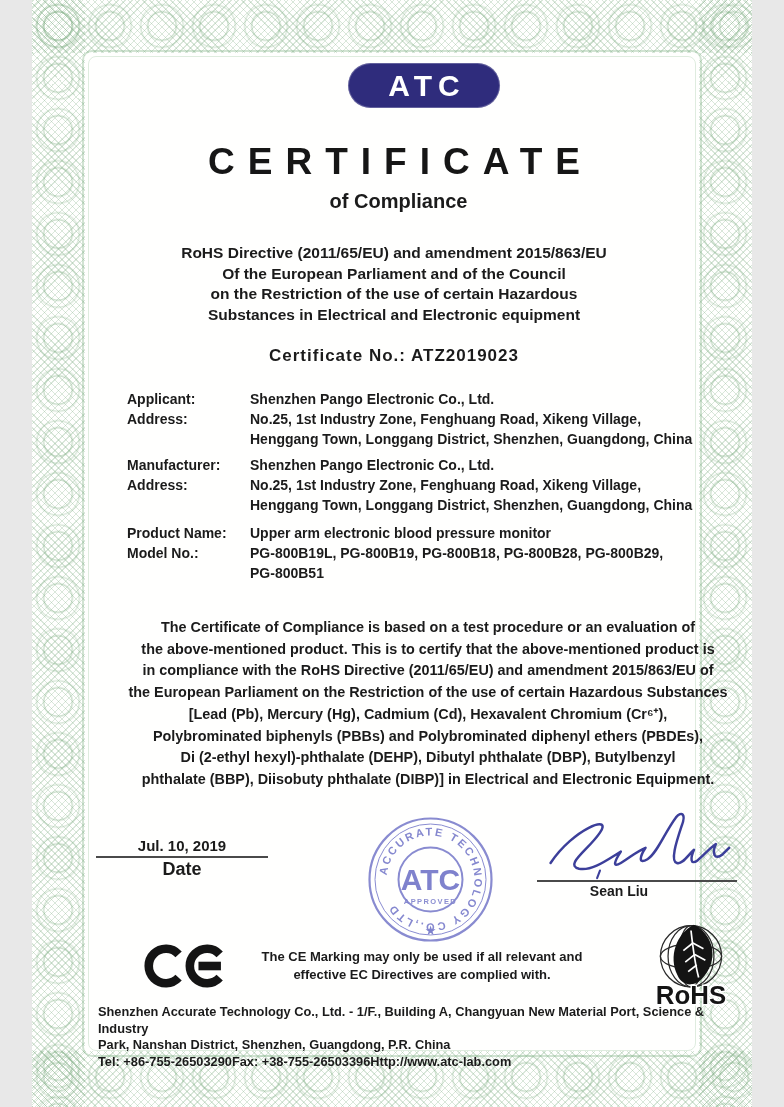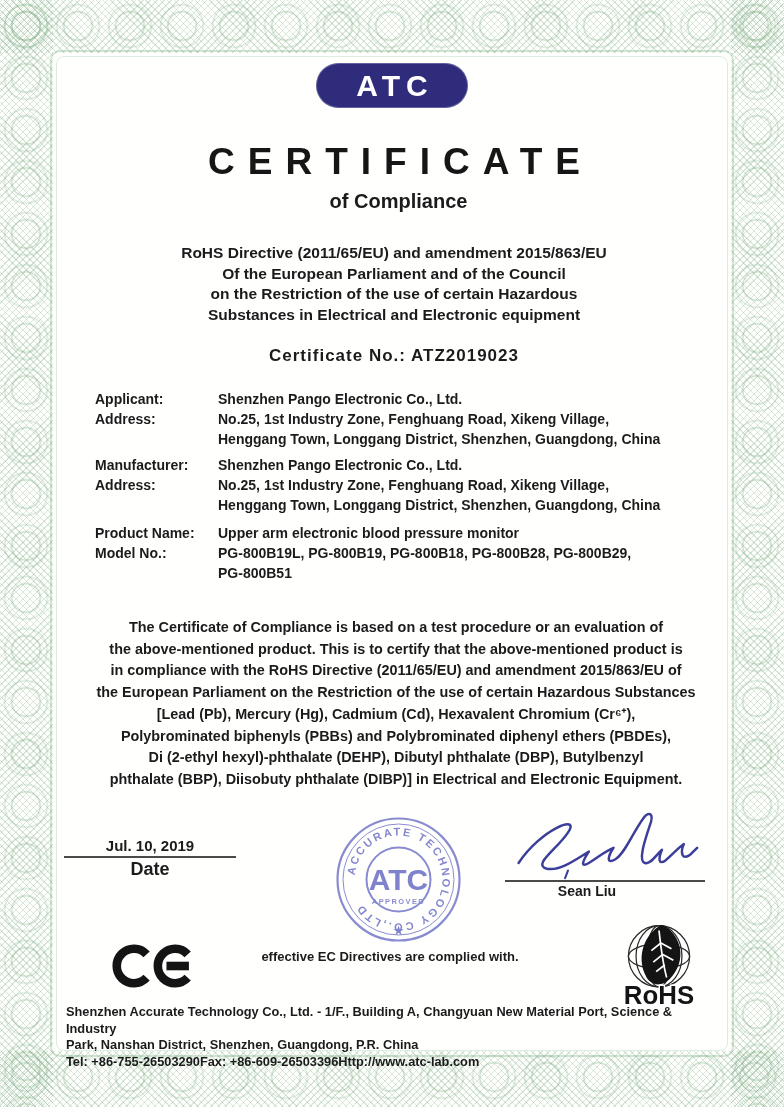--- a/index.html
+++ b/index.html
@@ -1,18 +1,18 @@
 <!DOCTYPE html>
 <html><head>
 <meta charset="utf-8">
 <style>
   * { margin:0; padding:0; box-sizing:border-box; }
   html,body { background:#e8e8e8; }
   .page {
-    position:relative; width:784px; height:1107px; margin:0 auto;
+    position:relative; width:720px; height:1107px; margin:0 auto;
     background:#fffffe; overflow:hidden;
     font-family:"Liberation Sans", sans-serif; color:#1b1b1b;
   }
   
   .band {
     position:absolute;
     background-image:
       radial-gradient(circle at 26px 26px, rgba(120,170,125,0) 13px, rgba(120,170,125,0.38) 14px, rgba(120,170,125,0) 16px, rgba(120,170,125,0) 20px, rgba(120,170,125,0.28) 21px, rgba(120,170,125,0) 23px),
       repeating-linear-gradient(45deg, rgba(130,175,135,0.30) 0 1px, rgba(0,0,0,0) 1px 5px),
       repeating-linear-gradient(-45deg, rgba(130,175,135,0.30) 0 1px, rgba(0,0,0,0) 1px 5px);
@@ -172,20 +172,21 @@
 
   <svg class="abs" style="left:112px; top:939px;" width="86" height="54" viewBox="0 0 90 54">
     <g fill="none" stroke="#141414" stroke-width="9">
       <path d="M36.2,39.2 A18,18 0 1 1 36.2,14.8"></path>
       <path d="M79.2,39.2 A18,18 0 1 1 79.2,14.8"></path>
       <path d="M57,27 H80.5"></path>
     </g>
   </svg>
 
   <div class="abs ce-note">
+    <div>The CE Marking may only be used if all relevant and</div>
     <div>effective EC Directives are complied with.</div>
   </div>
 
   <svg class="abs" style="left:606px; top:920px;" width="106" height="88" viewBox="0 0 110 92">
     <g stroke="#2a2a2a" fill="none" stroke-width="1.3">
       <circle cx="55" cy="38" r="32"></circle>
       <ellipse cx="55" cy="38" rx="32" ry="13"></ellipse>
       <ellipse cx="55" cy="38" rx="13" ry="32"></ellipse>
       <ellipse cx="55" cy="38" rx="24" ry="32"></ellipse>
     </g>
@@ -199,18 +200,18 @@
       <path d="M59,36 L70,42"></path>
     </g>
     <text x="55" y="88" text-anchor="middle" font-size="27" font-weight="bold" fill="#141414" style="paint-order:stroke; stroke:#ffffff; stroke-width:3px;">RoHS</text>
   </svg>
 
   <div class="abs footer">
     <div>Shenzhen Accurate Technology Co., Ltd. - 1/F., Building A, Changyuan New Material Port, Science &amp; Industry</div>
     <div>Park, Nanshan District, Shenzhen, Guangdong, P.R. China</div>
     <div class="footer-contacts">
       <span>Tel: +86-755-26503290</span>
-      <span>Fax: +86-609-26503396</span>
+      <span>Fax: +38-755-26503396</span>
       <span>Http://www.atc-lab.com</span>
     </div>
   </div>
 
 </div>
 
 </body></html>

